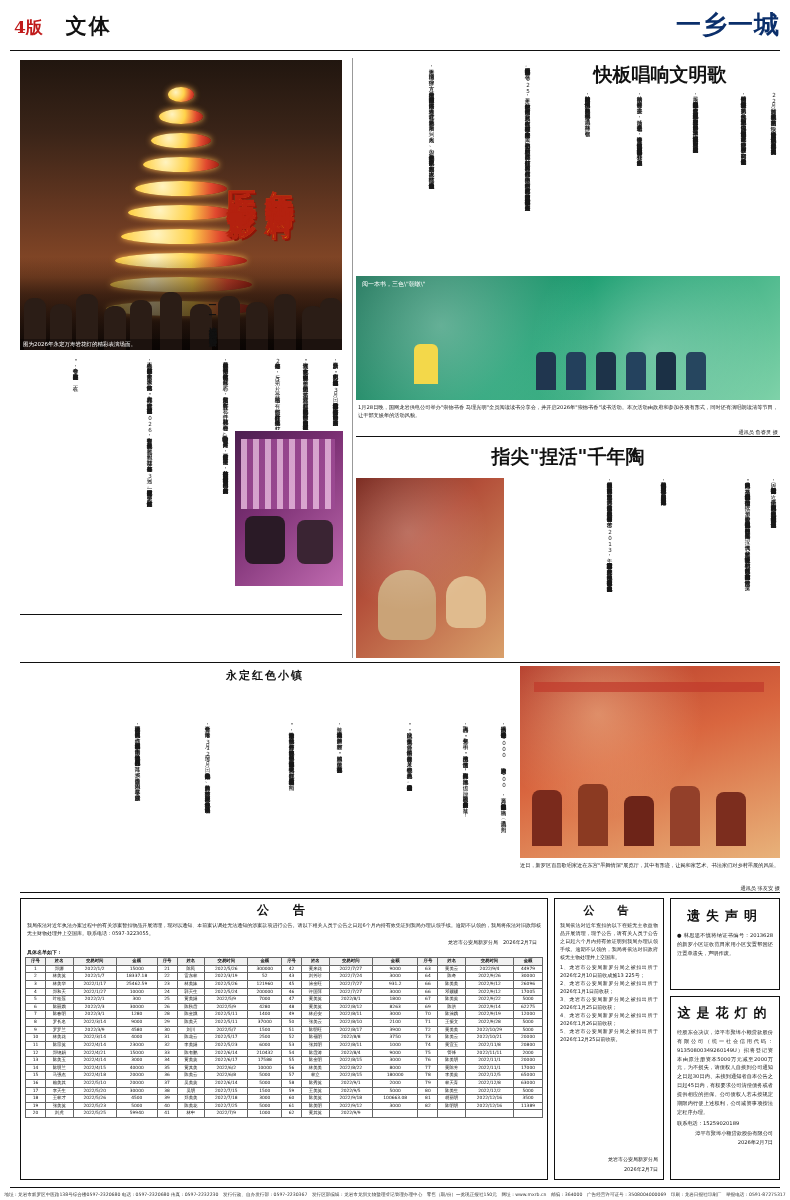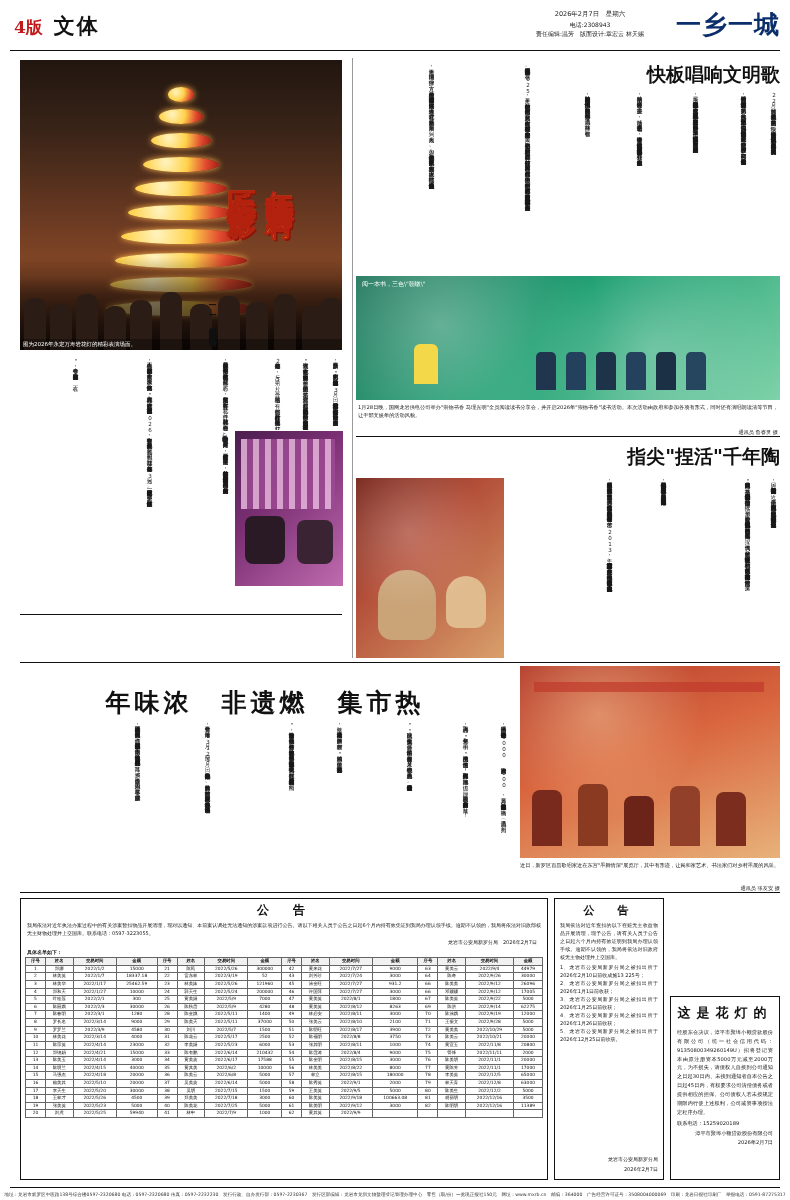--- a/index.html
+++ b/index.html
@@ -1,21 +1,21 @@
 <!DOCTYPE html>
 <html><head>
 <meta charset="utf-8">
 <style>
   html,body{margin:0;padding:0;background:#ffffff;}
   body{width:790px;height:1200px;font-family:"DejaVu Sans","Liberation Sans",sans-serif;color:#111;overflow:hidden;}
   .page{position:relative;width:790px;height:1200px;background:#fff;}
 
   
   .masthead{position:absolute;left:0;top:0;width:790px;height:52px;}
-  .mh-left{position:absolute;left:14px;top:12px;display:flex;align-items:baseline;gap:11px;}
+  .mh-left{position:absolute;left:14px;top:12px;display:flex;align-items:baseline;gap:23px;}
   .mh-pagenum{font-size:17px;font-weight:bold;color:#c01a1a;font-family:"DejaVu Serif","Liberation Serif",serif;}
   .mh-section{font-size:21px;font-weight:bold;letter-spacing:2px;font-family:"DejaVu Serif","Liberation Serif",serif;}
   .mh-mid{position:absolute;left:520px;top:10px;text-align:center;width:140px;line-height:1.5;}
   .mh-date{font-size:6.5px;color:#222;}
   .mh-tel{font-size:6px;color:#222;}
   .mh-cred{font-size:6px;color:#222;}
   .mh-title{position:absolute;right:10px;top:8px;font-size:25px;font-weight:bold;letter-spacing:1px;color:#0b2f6b;font-family:"DejaVu Serif","Liberation Serif",serif;}
   .mh-rule{position:absolute;left:10px;top:50px;width:770px;height:1px;background:#111;}
 
   
@@ -36,21 +36,21 @@
          background:linear-gradient(180deg,rgba(0,0,0,0) 0%,rgba(20,10,6,.55) 40%,rgba(10,5,3,.85) 100%);}
   .crowd i{position:absolute;bottom:0;width:22px;height:52px;border-radius:9px 9px 0 0;background:#2b1d16;}
 
   
   .bighead{position:absolute;right:12px;top:160px;width:120px;text-align:center;}
   .bighead .l1,.bighead .l2{writing-mode:vertical-rl;text-orientation:upright;font-family:"DejaVu Serif","Liberation Serif",serif;
       font-weight:bold;font-size:28px;letter-spacing:5px;color:#ffe11f;-webkit-text-stroke:1px #b3210f;text-shadow:2px 2px 0 #8d1508;}
   .bighead .l2{color:#fff200;}
 
   
-  .art-h{font-family:"DejaVu Serif","Liberation Serif",serif;font-weight:bold;text-align:right;}
+  .art-h{font-family:"DejaVu Serif","Liberation Serif",serif;font-weight:bold;text-align:center;}
 
   
   .ph-green{background:linear-gradient(135deg,#0e6b4e,#169c6d 45%,#7fd2a9);}
   .ph-pottery{background:linear-gradient(135deg,#7a2a20,#b4503a 40%,#d9a06b);}
   .ph-market{background:linear-gradient(160deg,#b33a2a,#d9663f 45%,#e8b27a);}
   .ph-purple{background:linear-gradient(135deg,#4b1f4f,#7b2f73 40%,#c06bb0);}
 
   
   .box{position:absolute;border:1px solid #111;box-sizing:border-box;}
   .boxtitle{text-align:center;font-weight:bold;font-family:"DejaVu Serif","Liberation Serif",serif;letter-spacing:6px;}
@@ -62,25 +62,20 @@
 </style>
 </head>
 <body>
 
 <div class="page">
 
   <div class="masthead">
     <div class="mh-left">
       <span class="mh-pagenum">4版</span>
       <span class="mh-section">文体</span>
-    </div>
-    <div class="mh-mid">
-      <div class="mh-date">2026年2月7日　星期六</div>
-      <div class="mh-tel">电话:2308943</div>
-      <div class="mh-cred">责任编辑:温芳　版面设计:章宏云  林天赐</div>
     </div>
     <div class="mh-title">一乡一城</div>
     <div class="mh-rule"></div>
   </div>
 
   <div class="photo ph-night" style="left:20px;top:60px;width:322px;height:290px;">
 
     <div class="lanterns">
       <div class="ltier" style="top:4px;width:26px;"></div>
       <div class="ltier" style="top:26px;width:44px;"></div>
@@ -178,22 +173,22 @@
     <div style="position:absolute;left:0;top:0;width:100%;height:100%;background:radial-gradient(circle at 35% 30%,rgba(255,255,255,.22),transparent 50%);"></div>
   </div>
 
   <div class="col-text" style="position:absolute;left:756px;top:478px;width:22px;height:178px;">近日，彩手艺陶制作陶艺暨捏陶基金物质文化遗产传授者，近1位新手记录、您现有他的的陶匠制陶工艺，以为石磨年吨窟纪上直线，用燃料需要办入劳更新这一场传统技艺的完整需要。让参遗产这场活动也得到完。</div>
   <div class="col-text" style="position:absolute;left:672px;top:478px;width:80px;height:178px;">此次活动的内容在媒体"福林基上，由县史部市居城代表鸣词目的多年精解所在传承人多少家立手，作品公司以手传指望、捏纸、塑形、润胶阶景案金，完整保证了陶上基的多代技法也有知观，一目在日分的各层的市院会，师多高笔陶绘都"捏"气调满"的美好寓意，颠客重手轻慢轻推轻指，与着坦巧的材化，既让很多人向艺创时、又提前年重同传文化与民相的艺术精细之"的传性聚素，文探了</div>
   <div class="col-text" style="position:absolute;left:618px;top:478px;width:50px;height:178px;">合现代人润灯到我的的审美情趣，既是重会可调更现在标结增传，巧集非深品竟的灰用来器，反重文化了某部分陶与定用功能的融合。</div>
   <div class="col-text" style="position:absolute;left:508px;top:478px;width:106px;height:178px;">庆手陶展有非常细的历史积淀，自古以来的由富文化传得时。无愿安艺年即建可用，属此特之力压于，作品成堂陶话最基础，金布将自任不灰的机规收路。每一个歌翼各验特别与作不多的"艺术传"，2013年，华业手福福建本省其文明建用增要多此和非艺贸活到的市文艺艺的芳有然里格引，此传使直接产重并村，也讲当地爱待健理师年艺，提传中国传统文化与民相技艺相融合的，交也提制非遗魅力重正文化传承的主力。</div>
 
   <div class="hr" style="left:20px;top:662px;width:760px;height:1px;"></div>
 
-  <div style="position:absolute;left:20px;top:686px;width:490px;text-align:center;font-size:25px;font-weight:bold;
-              font-family:'DejaVu Serif','Liberation Serif',serif;letter-spacing:4px;color:#111;">年味浓　非遗燃　集市热</div>
+  <div style="position:absolute;left:20px;top:668px;width:490px;text-align:center;font-size:11px;font-weight:bold;
+              font-family:'DejaVu Serif','Liberation Serif',serif;letter-spacing:2px;">永定红色小镇</div>
 
   <div class="col-text" style="position:absolute;left:146px;top:722px;width:66px;height:140px;">春节将至，年味渐浓。1月31日至2月1日，永定区金砂红色小镇热闹非凡，2米多长的油炸舞、年轻的技灯表演，在现场舞蹈聚了火开罗，当地放样多慢开各种色香色，让小镇洋溢着浓浓的年味。</div>
   <div class="col-text" style="position:absolute;left:22px;top:722px;width:120px;height:140px;">现场非遗山舞火灯展下了，《红波不同的文化与民调、场点灯，邻近上干名著买新酒地的人以看灯彩，年语集市内，各大特色区域味道满溢，将各异的民灯毛金在各种色秀色秀妙，打造"一乡一城"国味多会，游人如织，尽享年味，沙宣盈虚腊</div>
   <div class="col-text" style="position:absolute;left:300px;top:722px;width:44px;height:140px;">年味，还动融人诸多非遗元素。一圈炉舞器"上村锣鼓""那独媚戏"体验区里，大伙儿都各体验种技艺。</div>
   <div class="col-text" style="position:absolute;left:216px;top:722px;width:80px;height:140px;">"这个年活节非常热闹和富浓，我也给亲戚品尝，还参与各项舞灯"当地游客黄好羽笑开说道。除了各种色色的美作菜单，各类互动灯体验项目也让乡游觉得亲与众，我取天文化记录下在场"照碰烂灯花"的美感恩达工厂今金灯主结结人的这和最的"熊焰"。</div>
   <div class="col-text" style="position:absolute;left:418px;top:722px;width:52px;height:140px;">拇点心飞腾，"年初化身"梢手"，与灵活的土地上演"速度与激情"；斗牛圈现到点锋膜大灯，跑地加速、过山"蹦，民的极上迎、更是农户一年的好收的新灯带期的"某味"！</div>
   <div class="col-text" style="position:absolute;left:348px;top:722px;width:66px;height:140px;">"此次活动以"红色文放大集市"分裁体，用科教了民情，展动群众每收，又是开了"金砂红色小城"品质看色地力。"永定区金砂镇党委书记周水萍表示。</div>
   <div class="col-text" style="position:absolute;left:472px;top:722px;width:36px;height:140px;">据悉计活动当天，金砂红色小镇接待游客近超 5000 人次和旅游费 200 多万元，加力大定区各地在新春任节假年一派盛景"满格"。（通讯员　熊川）</div>
 
   <div class="photo ph-market" style="left:520px;top:666px;width:260px;height:192px;">
@@ -611,20 +606,24 @@
       <div class="htext" style="font-size:5px;line-height:1.6;">1、龙岩市公安局新罗分局之被扣出所于2026年2月10日前收成施13 225号；</div>
       <div class="htext" style="font-size:5px;line-height:1.6;">2、龙岩市公安局新罗分局之被扣出所于2026年1月1日前收获；</div>
       <div class="htext" style="font-size:5px;line-height:1.6;">3、龙岩市公安局新罗分局之被扣出所于2026年1月25日前收获；</div>
       <div class="htext" style="font-size:5px;line-height:1.6;">4、龙岩市公安局新罗分局之被扣出所于2026年1月26日前收获；</div>
       <div class="htext" style="font-size:5px;line-height:1.6;">5、龙岩市公安局新罗分局之被扣出所于2026年12月25日前收获。</div>
     </div>
     <div class="htext" style="position:absolute;right:5px;bottom:16px;font-size:5px;">龙岩市公安局新罗分局</div>
     <div class="htext" style="position:absolute;right:5px;bottom:6px;font-size:5px;">2026年2月7日</div>
   </div>
 
+  <div class="box" style="left:670px;top:898px;width:110px;height:92px;">
+    <div class="boxtitle" style="font-size:13px;margin:8px 0 6px;">遗失声明</div>
+    <div class="htext" style="padding:0 6px;font-size:5.2px;line-height:1.7;">● 林思思不慎将纳证书编号：2013628 的新罗小区证收范目家用小区安置帮困还迁置单遗失，声明作废。</div>
+  </div>
 
   <div class="box" style="left:670px;top:996px;width:110px;height:184px;">
     <div class="boxtitle" style="font-size:13px;margin:7px 0 6px;">这是花灯的</div>
     <div class="htext" style="padding:0 6px;font-size:5.2px;line-height:1.7;">经股东会决议，漳平市聚埠小额贷款股份有限公司（统一社会信用代码：91350800349260149U）拟将登记资本由原注册资本5000万元减至2000万元，为不损失，请债权人自接到公司通知之日起30日内、未接到通知者自本公告之日起45日内，有权要求公司清偿债务或者提供相应的担保。公司债权人若未按规定期限内行使上述权利，公司减资事项按法定程序办理。</div>
     <div class="htext" style="padding:3px 6px 0;font-size:5.2px;">联系电话：15259020189</div>
     <div class="htext" style="padding:1px 6px 0;font-size:5.2px;text-align:right;">漳平市聚埠小额贷款股份有限公司</div>
     <div class="htext" style="padding:1px 6px 0;font-size:5.2px;text-align:right;">2026年2月7日</div>
   </div>
 
   <div class="footrule"></div>

